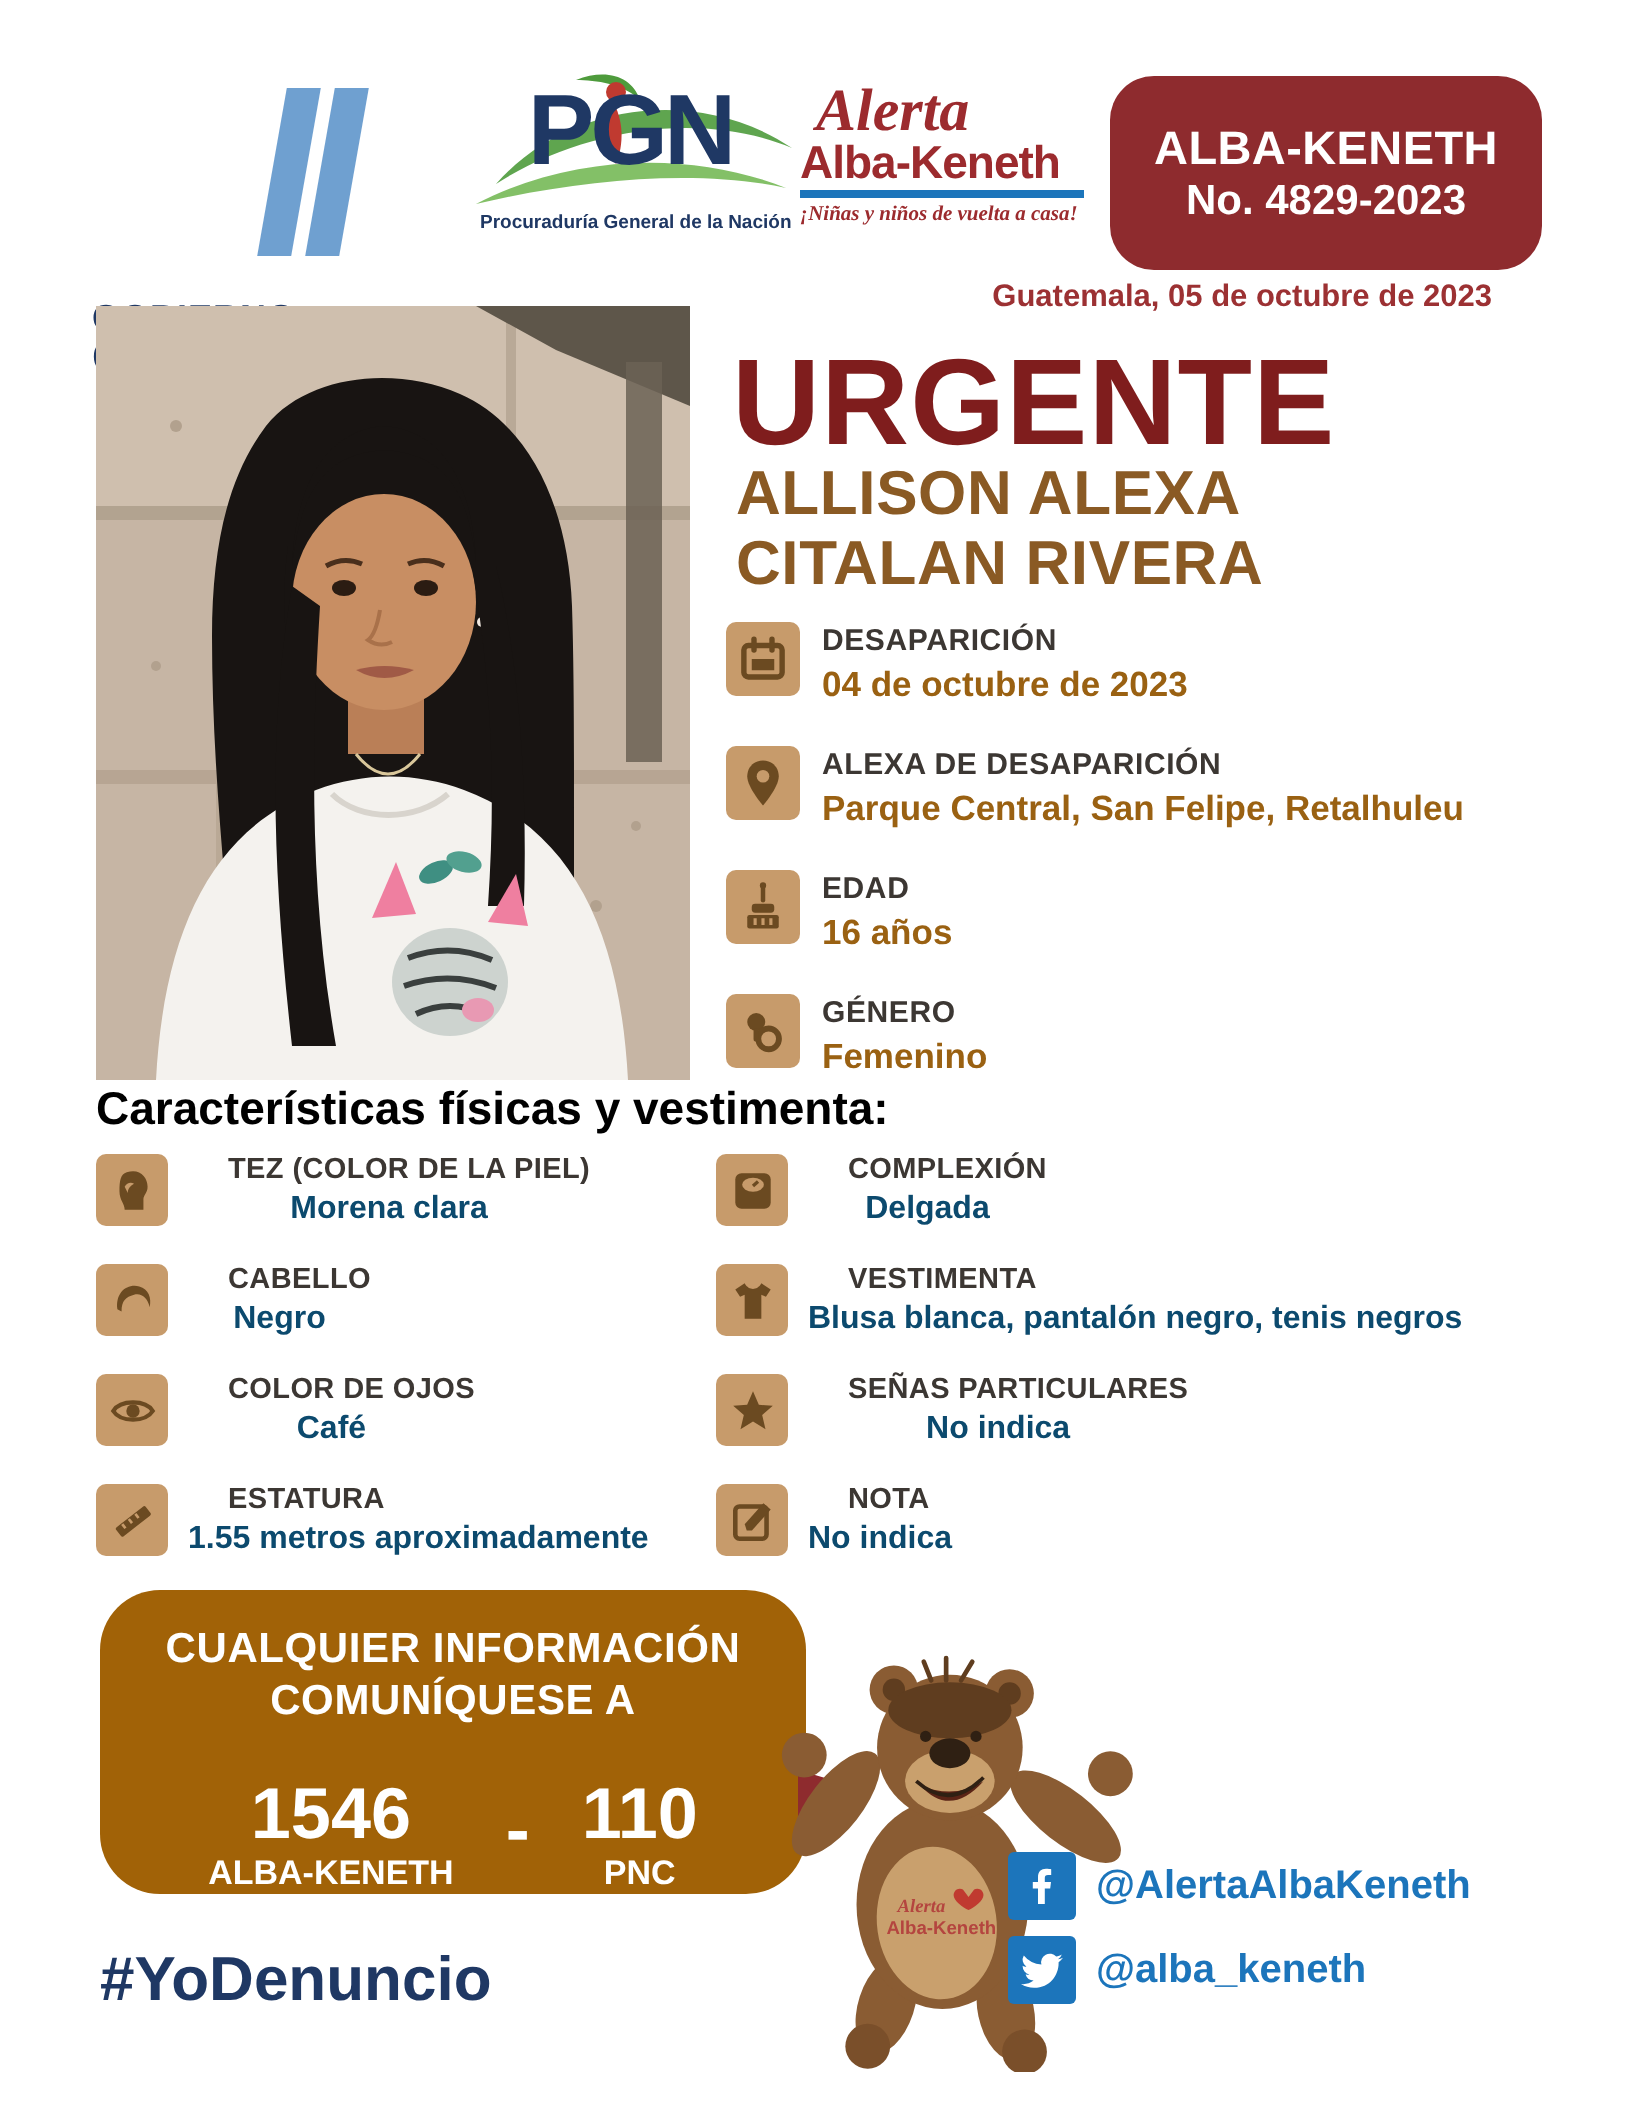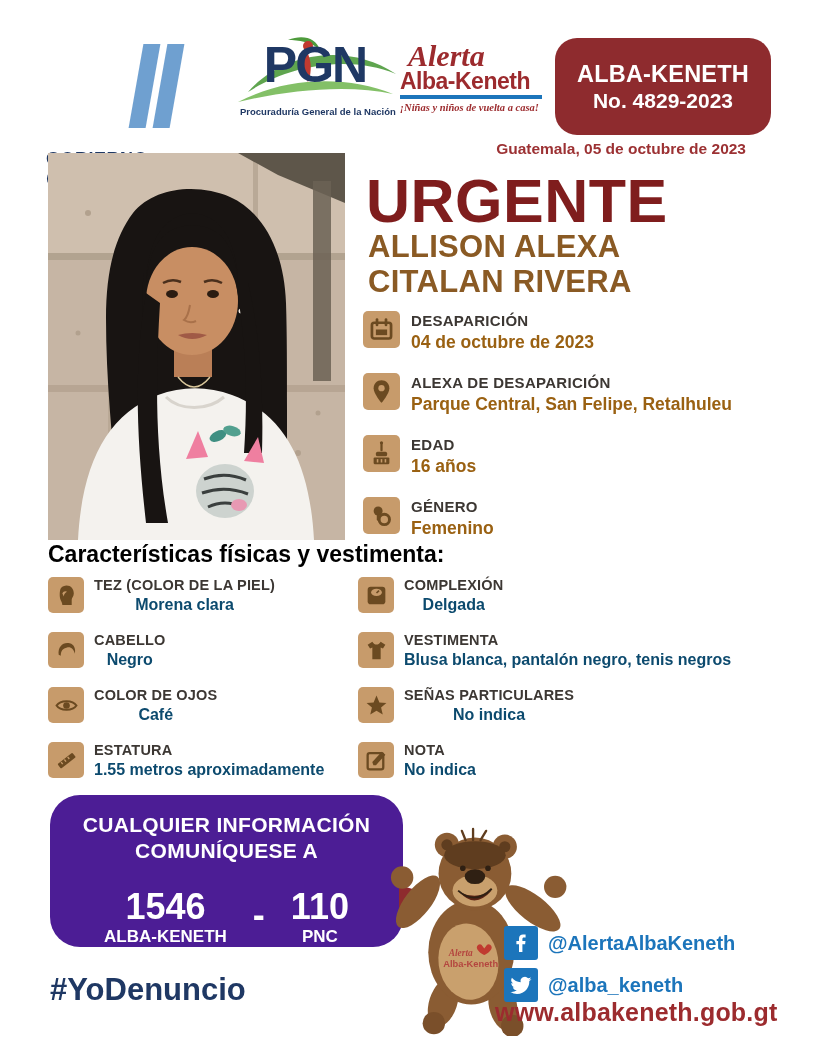--- a/index.html
+++ b/index.html
@@ -48,24 +48,24 @@
   .field-value { font-size:17.5px; font-weight:800; color:#9A6112; margin-top:3px; }
   
   .char-title { position:absolute; left:48px; top:541px; font-size:23px; font-weight:800; color:#000000; }
   .char-col { position:absolute; top:577px; }
   .char-col.left { left:48px; width:300px; }
   .char-col.right { left:358px; width:445px; }
   .char-row { display:flex; align-items:flex-start; margin-bottom:18px; min-height:36px; }
   .char-row .icon-box { width:36px; height:36px; flex:0 0 36px; }
   .char-row .icon-box svg { width:25px; height:25px; }
   .char-text { margin-left:10px; padding-top:0; }
-  .char-label { font-size:14.5px; font-weight:800; color:#3C3733; letter-spacing:.2px; }
+  .char-label { font-size:14.5px; font-weight:800; color:#3C3733; letter-spacing:.2px;margin-left:20px; }
   .char-value { font-size:16px; font-weight:800; color:#0c4a6e; margin-top:3px; white-space:nowrap;text-align:center; }
   
-  .contact-box { position:absolute; left:50px; top:795px; width:353px; height:152px; background:#4c1d95;
+  .contact-box { position:absolute; left:50px; top:795px; width:353px; height:152px; background:#a16207;
     border-radius:30px; color:#ffffff; text-align:center; padding-top:17px; }
   .contact-tail { position:absolute; left:399px; top:885px; width:0; height:0;
     border-left:34px solid #8E2B2E; border-top:10px solid transparent; border-bottom:22px solid transparent; }
   .contact-line { font-size:21px; font-weight:800; letter-spacing:.3px; line-height:1.25; }
   .phones { display:flex; justify-content:center; align-items:flex-start; margin-top:24px; gap:26px; }
   .phone-number { font-size:36px; font-weight:800; line-height:1; }
   .phone-label { font-size:17px; font-weight:700; margin-top:2px; }
   .phone-sep { font-size:36px; font-weight:800; line-height:1; padding-top:8px; }
   
   .bear { position:absolute; left:376px; top:818px; width:196px; height:218px; }
@@ -407,15 +407,14 @@
 
   <div class="social-row tw">
     <div class="social-icon">
       <svg viewBox="0 0 24 24">
           <path d="M22.5 5.9 c-.8.4-1.6.6-2.5.7 a4.3 4.3 0 0 0 1.9-2.4 c-.8.5-1.8.9-2.8 1.1 a4.3 4.3 0 0 0-7.4 3.9 A12.2 12.2 0 0 1 2.9 4.7 a4.3 4.3 0 0 0 1.3 5.7 c-.7 0-1.4-.2-1.9-.5 v.1 a4.3 4.3 0 0 0 3.4 4.2 c-.6.2-1.3.2-1.9.1 a4.3 4.3 0 0 0 4 3 A8.6 8.6 0 0 1 1.5 19 a12.1 12.1 0 0 0 6.6 1.9 c7.9 0 12.2-6.5 12.2-12.2 v-.6 c.8-.6 1.5-1.3 2.2-2.2 Z" fill="#ffffff"></path>
         </svg>
     </div>
     <a class="social-handle">@alba_keneth</a>
   </div>
 
-  <a class="website">www.albakeneth.gob.gt</a>
 
 </div>
 
 </body></html>

